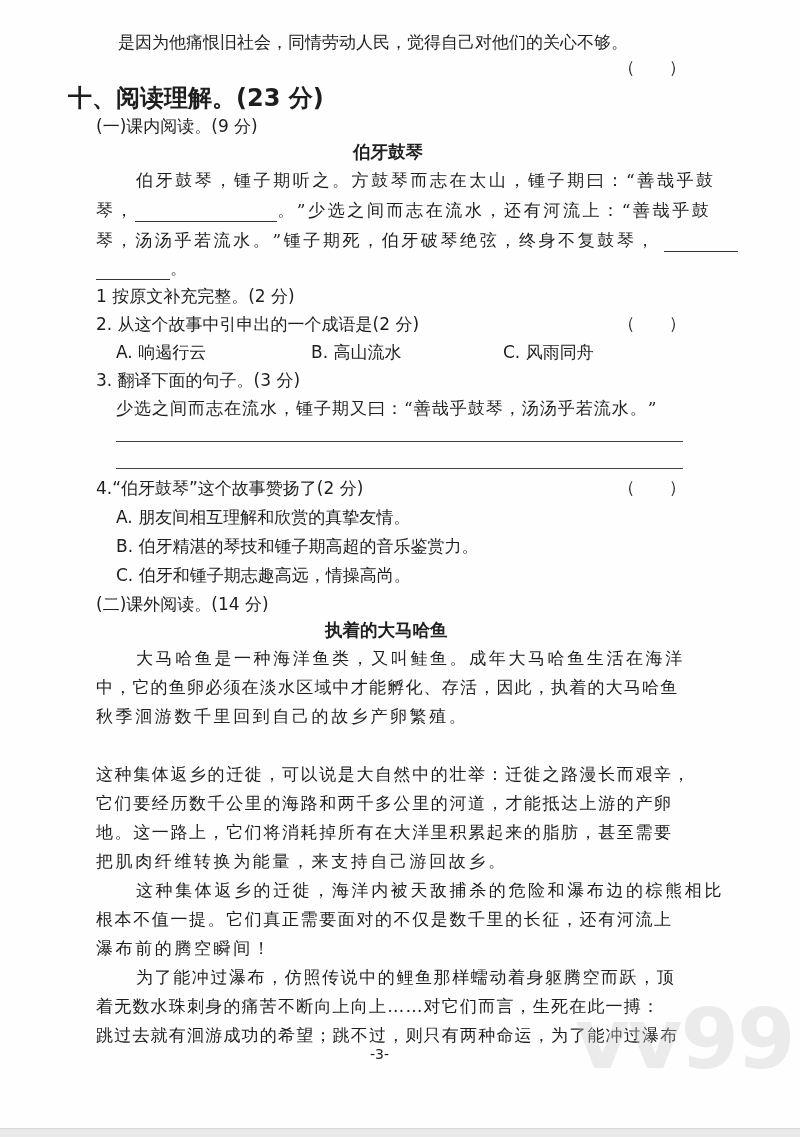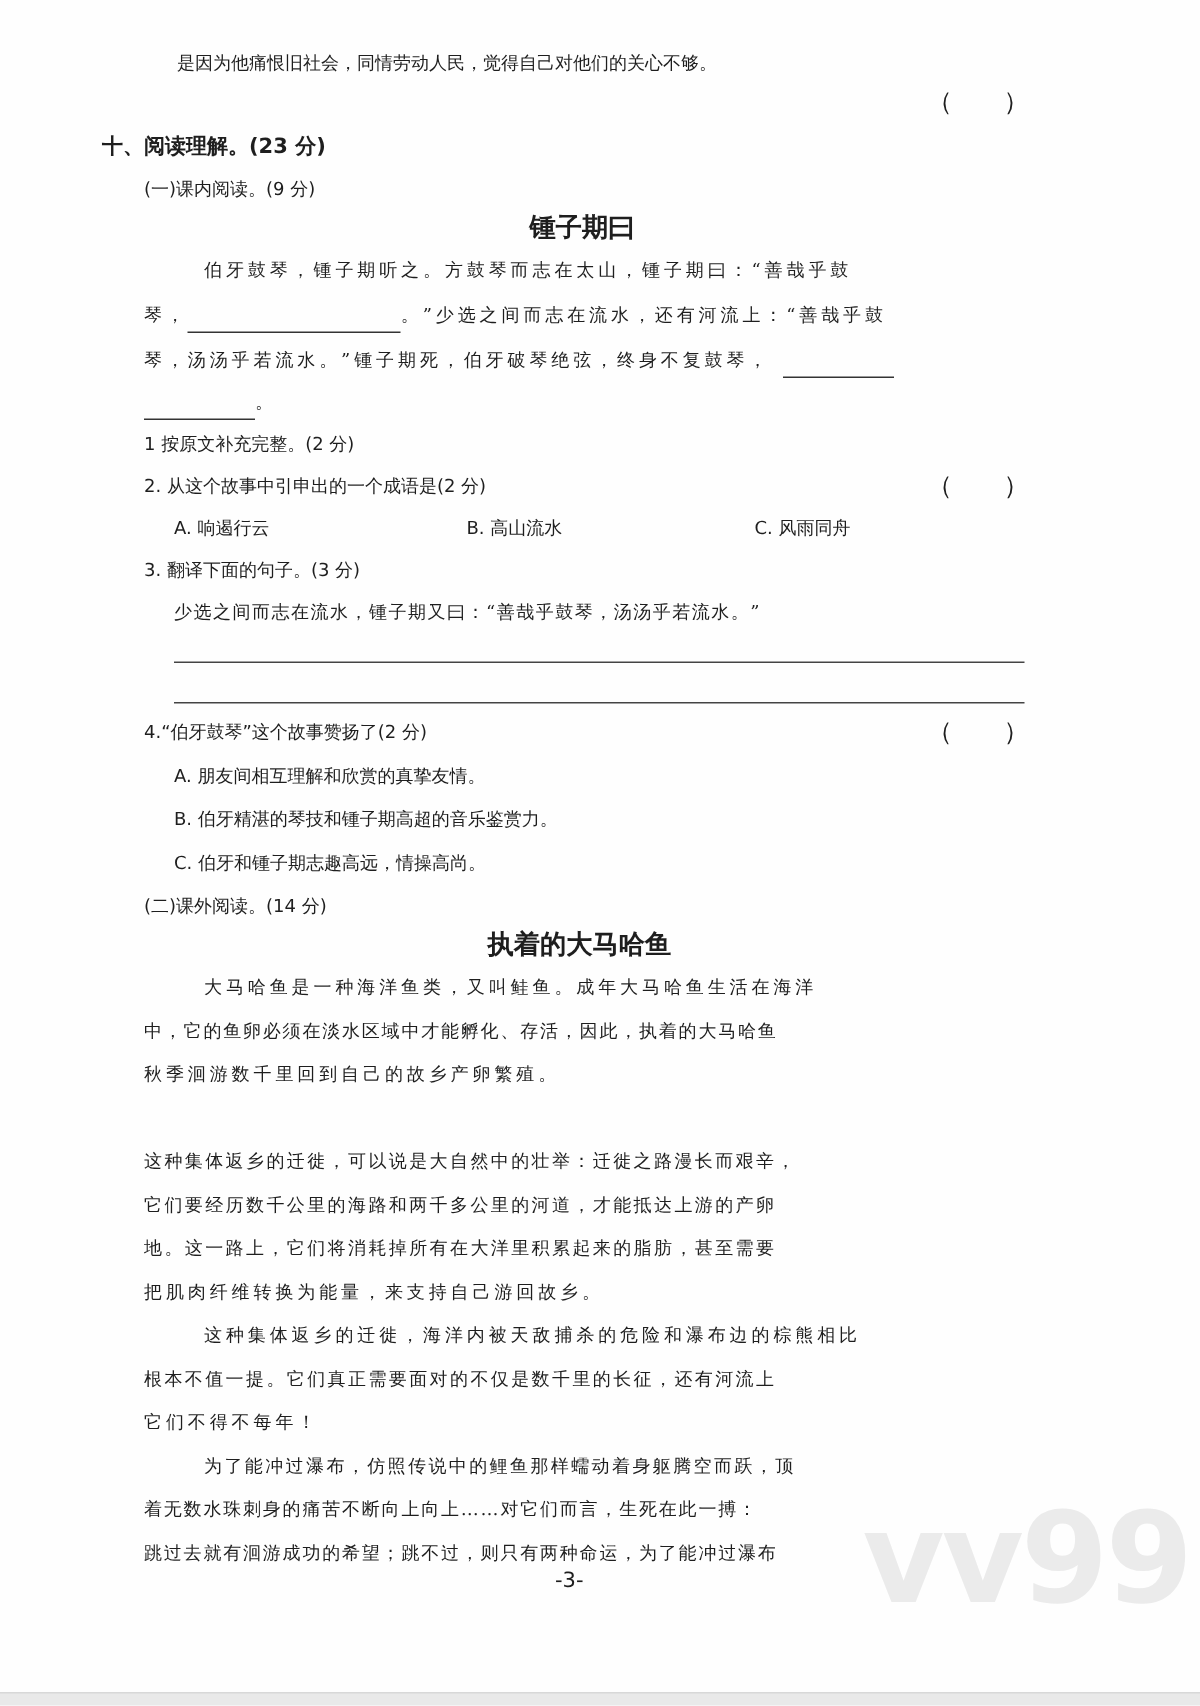--- a/index.html
+++ b/index.html
@@ -11,21 +11,21 @@
       position: relative;
     }
     .page {
       position: absolute; left: 0; top: 0; width: 800px; height: 1128px;
       background: #fefefe;
     }
     .bottom-bar {
       position: absolute; left: 0; top: 1128px; width: 800px; height: 9px;
       background: #e9e9e9; border-top: 1px solid #d8d8d8;
     }
-    .line { position: absolute; white-space: nowrap; font-size: 12px; line-height: 24px; }
+    .line { position: absolute; white-space: nowrap; font-size: 17px; line-height: 24px; }
     .sans { font-family: "DejaVu Sans", "Liberation Sans", sans-serif; }
     .bold { font-weight: bold; }
     .title { font-family: "DejaVu Sans", "Liberation Sans", sans-serif; font-weight: bold; font-size: 17.5px; }
     .paren { position: absolute; font-size: 17px; font-family: "DejaVu Sans", sans-serif; }
     .blank { display: inline-block; border-bottom: 1.5px solid #333; height: 18px; vertical-align: bottom; }
     .rule { position: absolute; height: 0; border-top: 1.5px solid #444; }
     .spaced { letter-spacing: 2.6px; }
     .watermark {
       position: absolute; left: 575px; top: 990px;
       font-family: "DejaVu Sans", "Liberation Sans", sans-serif; font-weight: bold;
@@ -34,24 +34,24 @@
     .page-num { position: absolute; left: 370px; top: 1046px; font-size: 14px; font-family: "DejaVu Sans", sans-serif; }
   </style>
 </head>
 <body>
 
 <div class="page">
 
   <div class="line sans" style="left:118px; top:30px;">是因为他痛恨旧社会，同情劳动人民，觉得自己对他们的关心不够。</div>
   <div class="paren" style="left:618px; top:56px;">（　　）</div>
 
-  <div class="line sans bold" style="left:68px; top:86px; font-size:14px;">十、阅读理解。(23 分)</div>
+  <div class="line sans bold" style="left:68px; top:86px; font-size:24px;">十、阅读理解。(23 分)</div>
   <div class="line sans" style="left:96px; top:114px;">(一)课内阅读。(9 分)</div>
 
-  <div class="line title" style="left:353px; top:140px;">锺子期曰</div>
+  <div class="line title" style="left:353px; top:140px;">伯牙鼓琴</div>
   <div class="line spaced" style="left:136px; top:168px;">伯牙鼓琴，锺子期听之。方鼓琴而志在太山，锺子期曰：“善哉乎鼓</div>
   <div class="line spaced" style="left:96px; top:198px;">
     <span>琴，</span><span class="blank" style="width:142px;"></span><span>。”少选之间而志在流水，还有河流上：“善哉乎鼓</span>
   </div>
   <div class="line spaced" style="left:96px; top:228px;">
     <span>琴，汤汤乎若流水。”锺子期死，伯牙破琴绝弦，终身不复鼓琴，</span><span class="blank" style="width:74px; margin-left:8px;"></span>
   </div>
   <div class="line" style="left:96px; top:256px;">
     <span class="blank" style="width:74px;"></span><span>。</span>
   </div>
@@ -80,21 +80,21 @@
 
   <div class="line spaced" style="left:136px; top:646px;">大马哈鱼是一种海洋鱼类，又叫鲑鱼。成年大马哈鱼生活在海洋</div>
   <div class="line spaced" style="left:96px; top:675px; letter-spacing:1.2px;">中，它的鱼卵必须在淡水区域中才能孵化、存活，因此，执着的大马哈鱼</div>
   <div class="line spaced" style="left:96px; top:704px;">秋季洄游数千里回到自己的故乡产卵繁殖。</div>
   <div class="line spaced" style="left:96px; top:762px; letter-spacing:1.6px;">这种集体返乡的迁徙，可以说是大自然中的壮举：迁徙之路漫长而艰辛，</div>
   <div class="line spaced" style="left:96px; top:791px; letter-spacing:1.6px;">它们要经历数千公里的海路和两千多公里的河道，才能抵达上游的产卵</div>
   <div class="line spaced" style="left:96px; top:820px; letter-spacing:1.6px;">地。这一路上，它们将消耗掉所有在大洋里积累起来的脂肪，甚至需要</div>
   <div class="line spaced" style="left:96px; top:849px;">把肌肉纤维转换为能量，来支持自己游回故乡。</div>
   <div class="line spaced" style="left:136px; top:878px;">这种集体返乡的迁徙，海洋内被天敌捕杀的危险和瀑布边的棕熊相比</div>
   <div class="line spaced" style="left:96px; top:907px; letter-spacing:1.6px;">根本不值一提。它们真正需要面对的不仅是数千里的长征，还有河流上</div>
-  <div class="line spaced" style="left:96px; top:936px;">它们不得不每年！</div>
+  <div class="line spaced" style="left:96px; top:936px;">瀑布前的腾空瞬间！</div>
   <div class="line spaced" style="left:136px; top:965px; letter-spacing:1.6px;">为了能冲过瀑布，仿照传说中的鲤鱼那样蠕动着身躯腾空而跃，顶</div>
   <div class="line spaced" style="left:96px; top:994px; letter-spacing:1.2px;">着无数水珠刺身的痛苦不断向上向上……对它们而言，生死在此一搏：</div>
   <div class="line spaced" style="left:96px; top:1023px; letter-spacing:1.2px;">跳过去就有洄游成功的希望；跳不过，则只有两种命运，为了能冲过瀑布</div>
 
   <div class="watermark">vv99.net</div>
   <div class="page-num">-3-</div>
 </div>
 <div class="bottom-bar"></div>
 
 </body></html>

